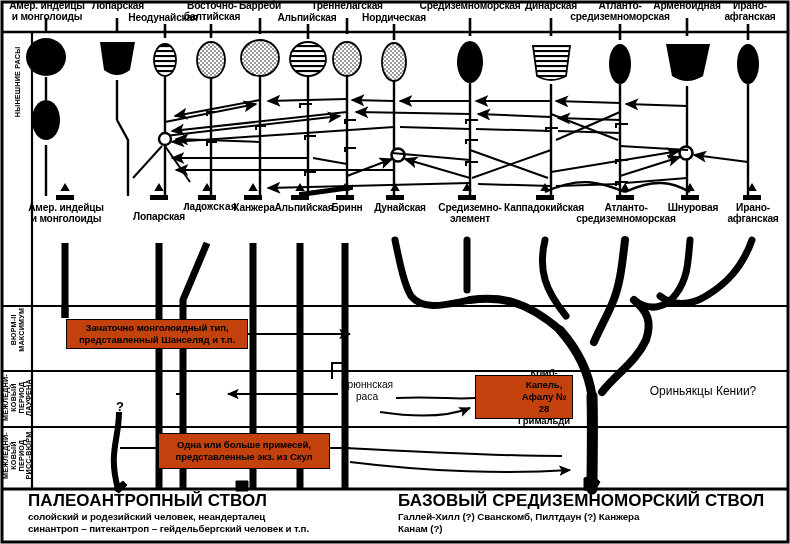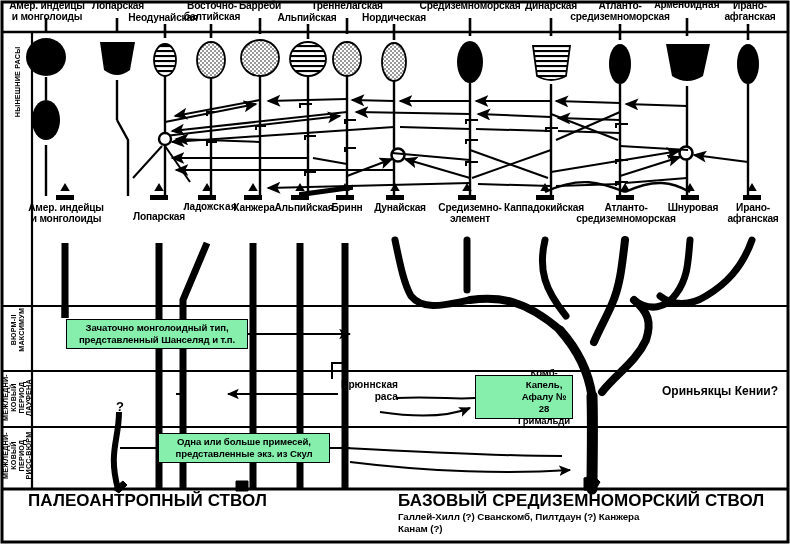--- a/index.html
+++ b/index.html
@@ -48,40 +48,40 @@
     letter-spacing: 0.2px;
     line-height: 1.08;
     text-align: center;
     white-space: pre-line;
     transform-origin: center center;
     transform: rotate(-90deg);
   }
   .tbox {
     position: absolute;
     border: 1.8px solid #000;
-    background: #86efac;
+    background: #c2410c;
     font-weight: bold;
     font-size: 9.6px;
     line-height: 1.25;
     text-align: center;
     color: #000;
     display: flex;
     align-items: center;
     justify-content: center;
     white-space: pre-line;
     letter-spacing: -0.1px;
     box-sizing: border-box;
     padding: 1px 3px;
   }
   .plainlabel {
     position: absolute;
-    font-weight: bold;
+    font-weight: normal;
     font-size: 10.2px;
     color: #000;
-    text-align: right;
+    text-align: center;
     line-height: 1.15;
     white-space: pre-line;
   }
   .trunk-title {
     position: absolute;
     text-align: left;
     color: #000;
   }
   .trunk-title .t1 {
     font-weight: bold;
@@ -413,21 +413,21 @@
   <div class="lbl toplabel" style="left:176px; top:1px; width:72px;">Восточно-
 балтийская</div>
   <div class="lbl toplabel" style="left:228px; top:1px; width:64px;">Барреби</div>
   <div class="lbl toplabel" style="left:266px; top:13px; width:82px;">Альпийская</div>
   <div class="lbl toplabel" style="left:297px; top:1px; width:100px;">Трённелагская</div>
   <div class="lbl toplabel" style="left:348px; top:13px; width:92px;">Нордическая</div>
   <div class="lbl toplabel" style="left:404px; top:1px; width:132px;">Средиземноморская</div>
   <div class="lbl toplabel" style="left:514px; top:1px; width:74px;">Динарская</div>
   <div class="lbl toplabel" style="left:556px; top:1px; width:128px;">Атланто-
 средиземноморская</div>
-  <div class="lbl toplabel" style="left:640px; top:1px; width:94px;font-family:Liberation Mono, monospace;">Арменоидная</div>
+  <div class="lbl toplabel" style="left:640px; top:1px; width:94px;">Арменоидная</div>
   <div class="lbl toplabel" style="left:714px; top:1px; width:72px;">Ирано-
 афганская</div>
 
   <div class="lbl midlabel" style="left:18px; top:203px; width:96px;">Амер. индейцы
 и монголоиды</div>
   <div class="lbl midlabel" style="left:123px; top:212px; width:72px;">Лопарская</div>
   <div class="lbl midlabel" style="left:174px; top:203px; width:72px;font-family:Liberation Mono, monospace;">Ладожская</div>
   <div class="lbl midlabel" style="left:222px; top:203px; width:64px;">Канжера</div>
   <div class="lbl midlabel" style="left:268px; top:203px; width:72px;">Альпийская</div>
   <div class="lbl midlabel" style="left:324px; top:203px; width:46px;">Бринн</div>
@@ -439,30 +439,32 @@
 средиземноморская</div>
   <div class="lbl midlabel" style="left:657px; top:203px; width:72px;">Шнуровая</div>
   <div class="lbl midlabel" style="left:717px; top:203px; width:72px;">Ирано-
 афганская</div>
 
   <div class="tbox" style="left:66px; top:319px; width:182px; height:30px;">Зачаточно монголоидный тип,
 представленный Шанселяд и т.п.</div>
   <div class="tbox" style="left:475px; top:375px; width:98px; height:44px;padding-left:43px;">Комб-Капель,
 Афалу № 28
 Гримальди</div>
-  <div class="tbox" style="left:158px; top:433px; width:172px; height:30px;">Одна или больше примесей,
+  <div class="tbox" style="left:158px; top:433px; width:172px; height:36px;">Одна или больше примесей,
 представленные экз. из Скул</div>
 
   <div class="plainlabel" style="left:336px; top:379px; width:62px;">Брюннская
 раса</div>
   <div class="plainlabel" style="left:628px; top:385px; width:150px; font-size:12px;">Ориньякцы Кении?</div>
   <div class="qmark" style="left:116px; top:399px;">?</div>
 
   <div class="trunk-title" style="left:28px; top:492px; width:348px;">
     <span class="t1">ПАЛЕОАНТРОПНЫЙ СТВОЛ</span>
+    <span class="t2">солойский и родезийский человек, неандерталец
+синантроп – питекантроп – гейдельбергский человек и т.п.</span>
   </div>
 
   <div class="trunk-title" style="left:398px; top:492px; width:382px;">
     <span class="t1">БАЗОВЫЙ СРЕДИЗЕМНОМОРСКИЙ СТВОЛ</span>
     <span class="t2">Галлей-Хилл (?) Сванскомб, Пилтдаун (?) Канжера
 Канам (?)</span>
   </div>
 
 </div>
 

